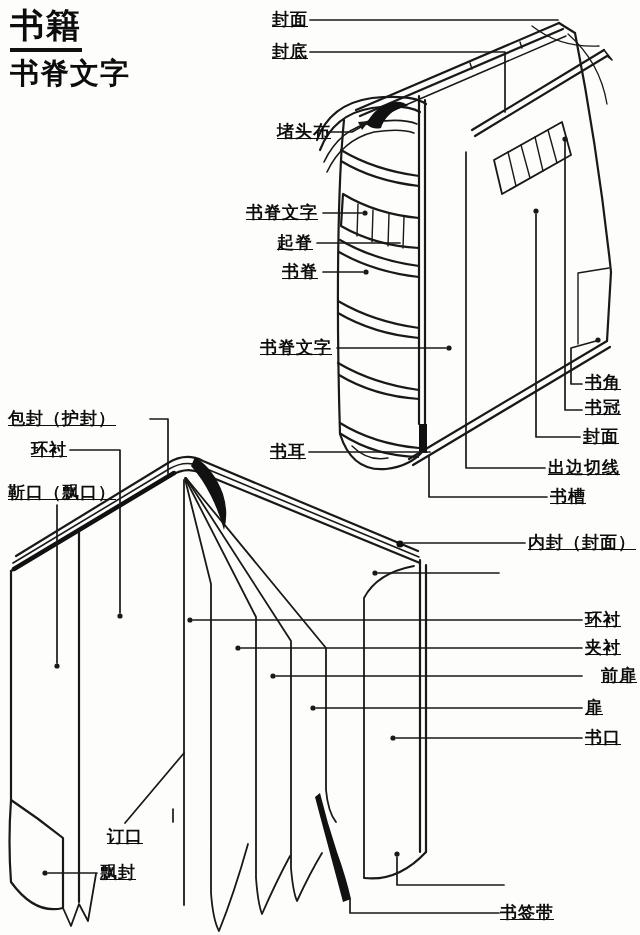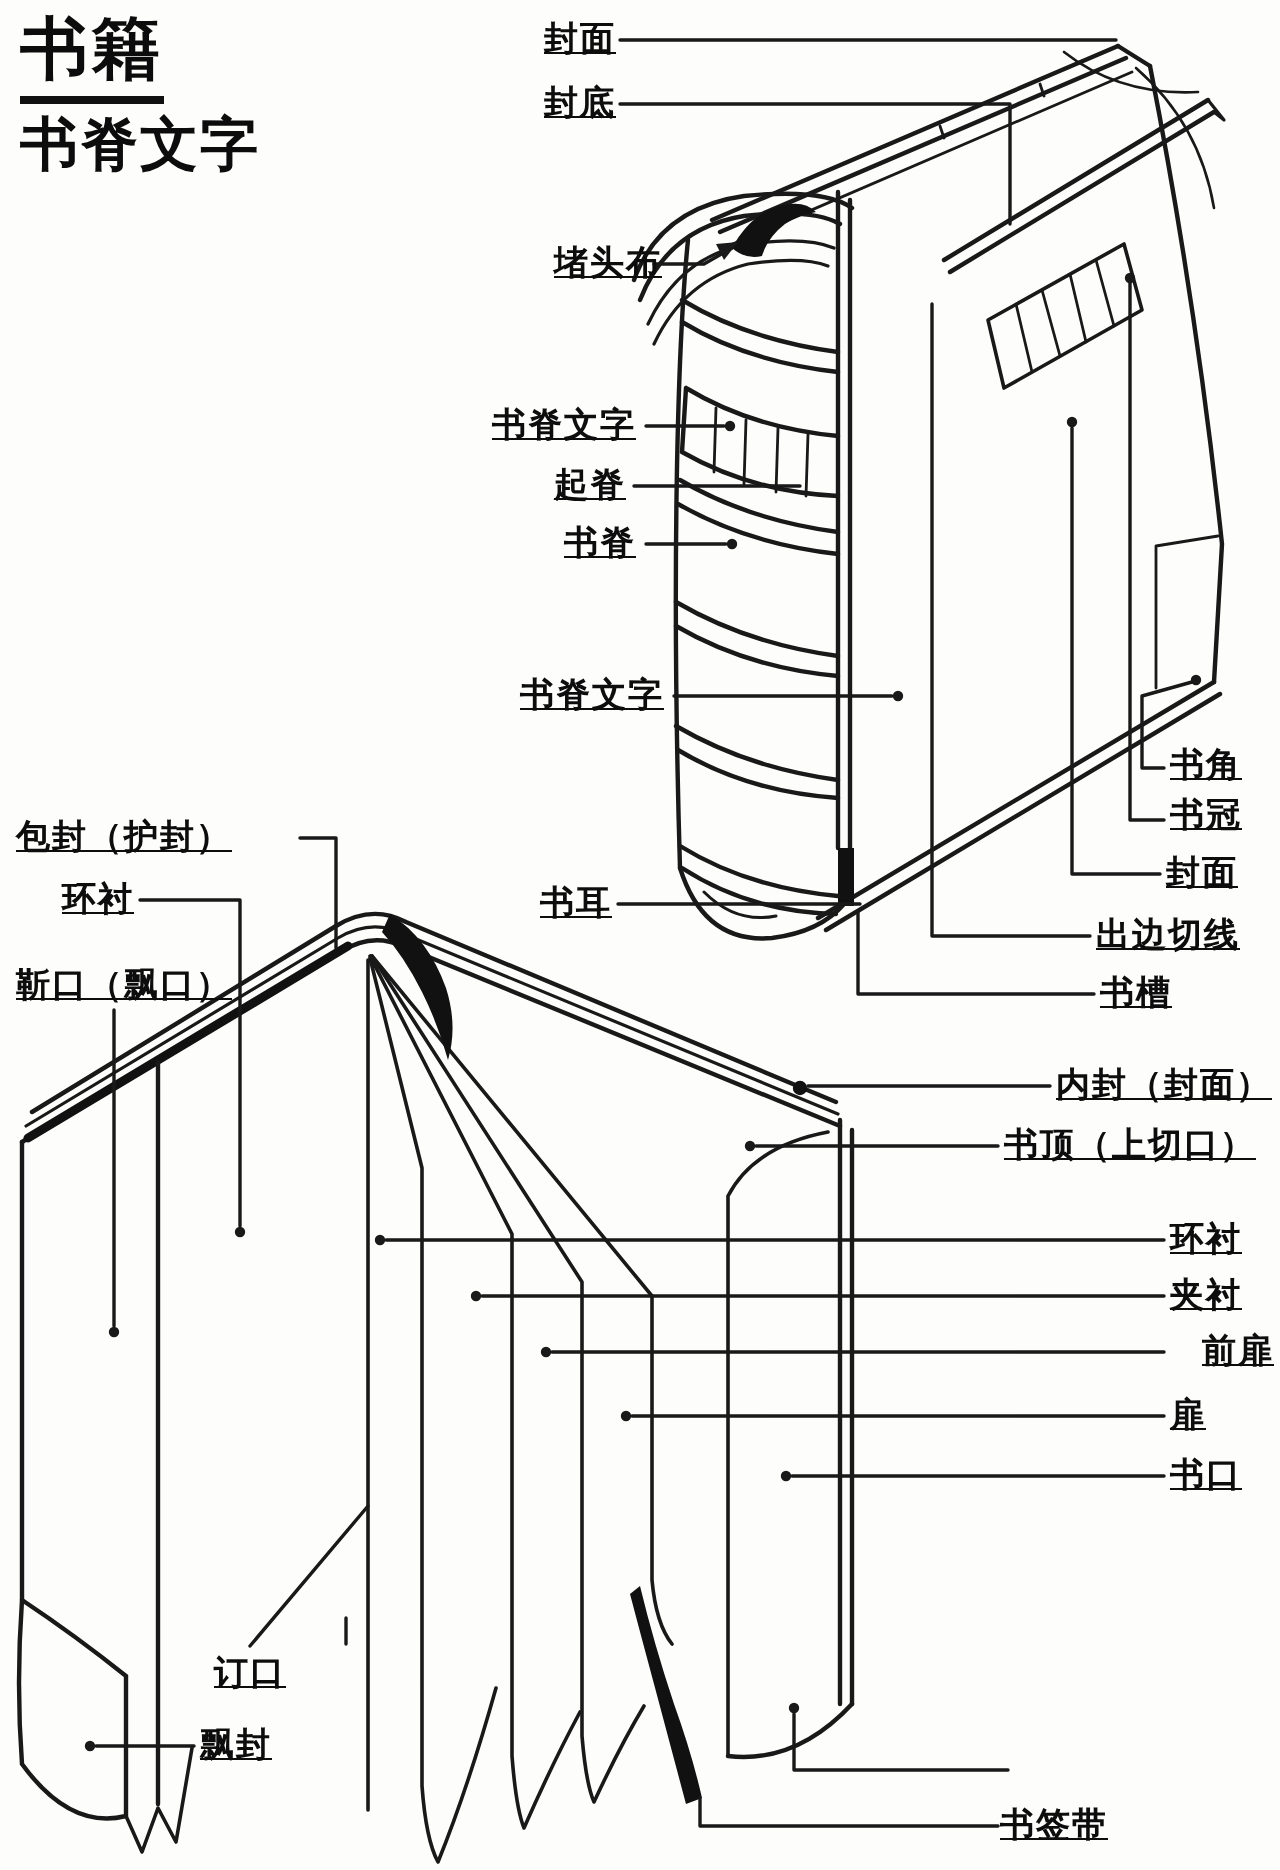--- a/index.html
+++ b/index.html
@@ -173,21 +173,20 @@
 <div class="lbl" style="left:548px;top:457px">出边切线</div>
 <div class="lbl" style="left:550px;top:486px">书槽</div>
 
 <div class="lbl" style="left:8px;top:408px">包封（护封）</div>
 <div class="lbl ra" style="left:15px;top:439px;width:52px">环衬</div>
 <div class="lbl" style="left:8px;top:482px">靳口（飘口）</div>
 <div class="lbl" style="left:107px;top:826px">订口</div>
 <div class="lbl" style="left:100px;top:862px">飘封</div>
 
 <div class="lbl" style="left:528px;top:532px">内封（封面）</div>
-<div class="lbl" style="left:502px;top:562px">书顶（上切口）</div>
 <div class="lbl" style="left:585px;top:609px">环衬</div>
 <div class="lbl" style="left:585px;top:637px">夹衬</div>
 <div class="lbl" style="left:601px;top:665px">前扉</div>
 <div class="lbl" style="left:585px;top:697px">扉</div>
 <div class="lbl" style="left:585px;top:727px">书口</div>
 <div class="lbl" style="left:500px;top:902px">书签带</div>
 
 </div>
 
 </body></html>

